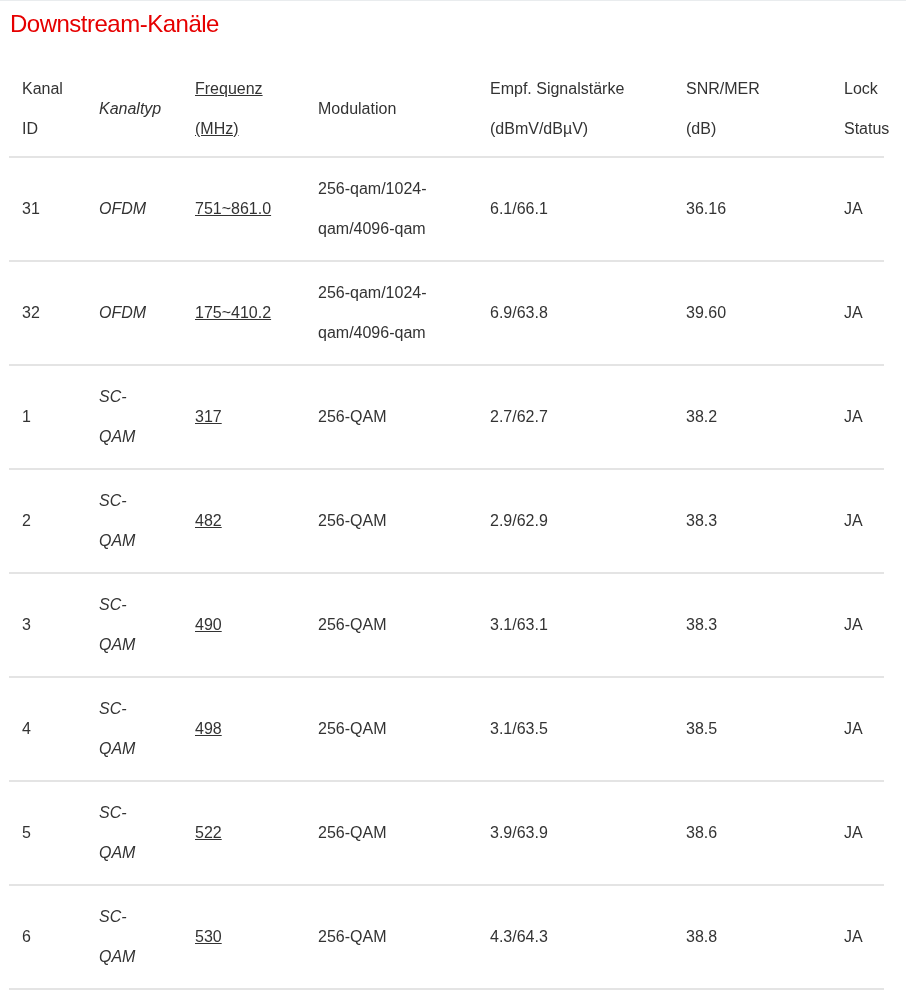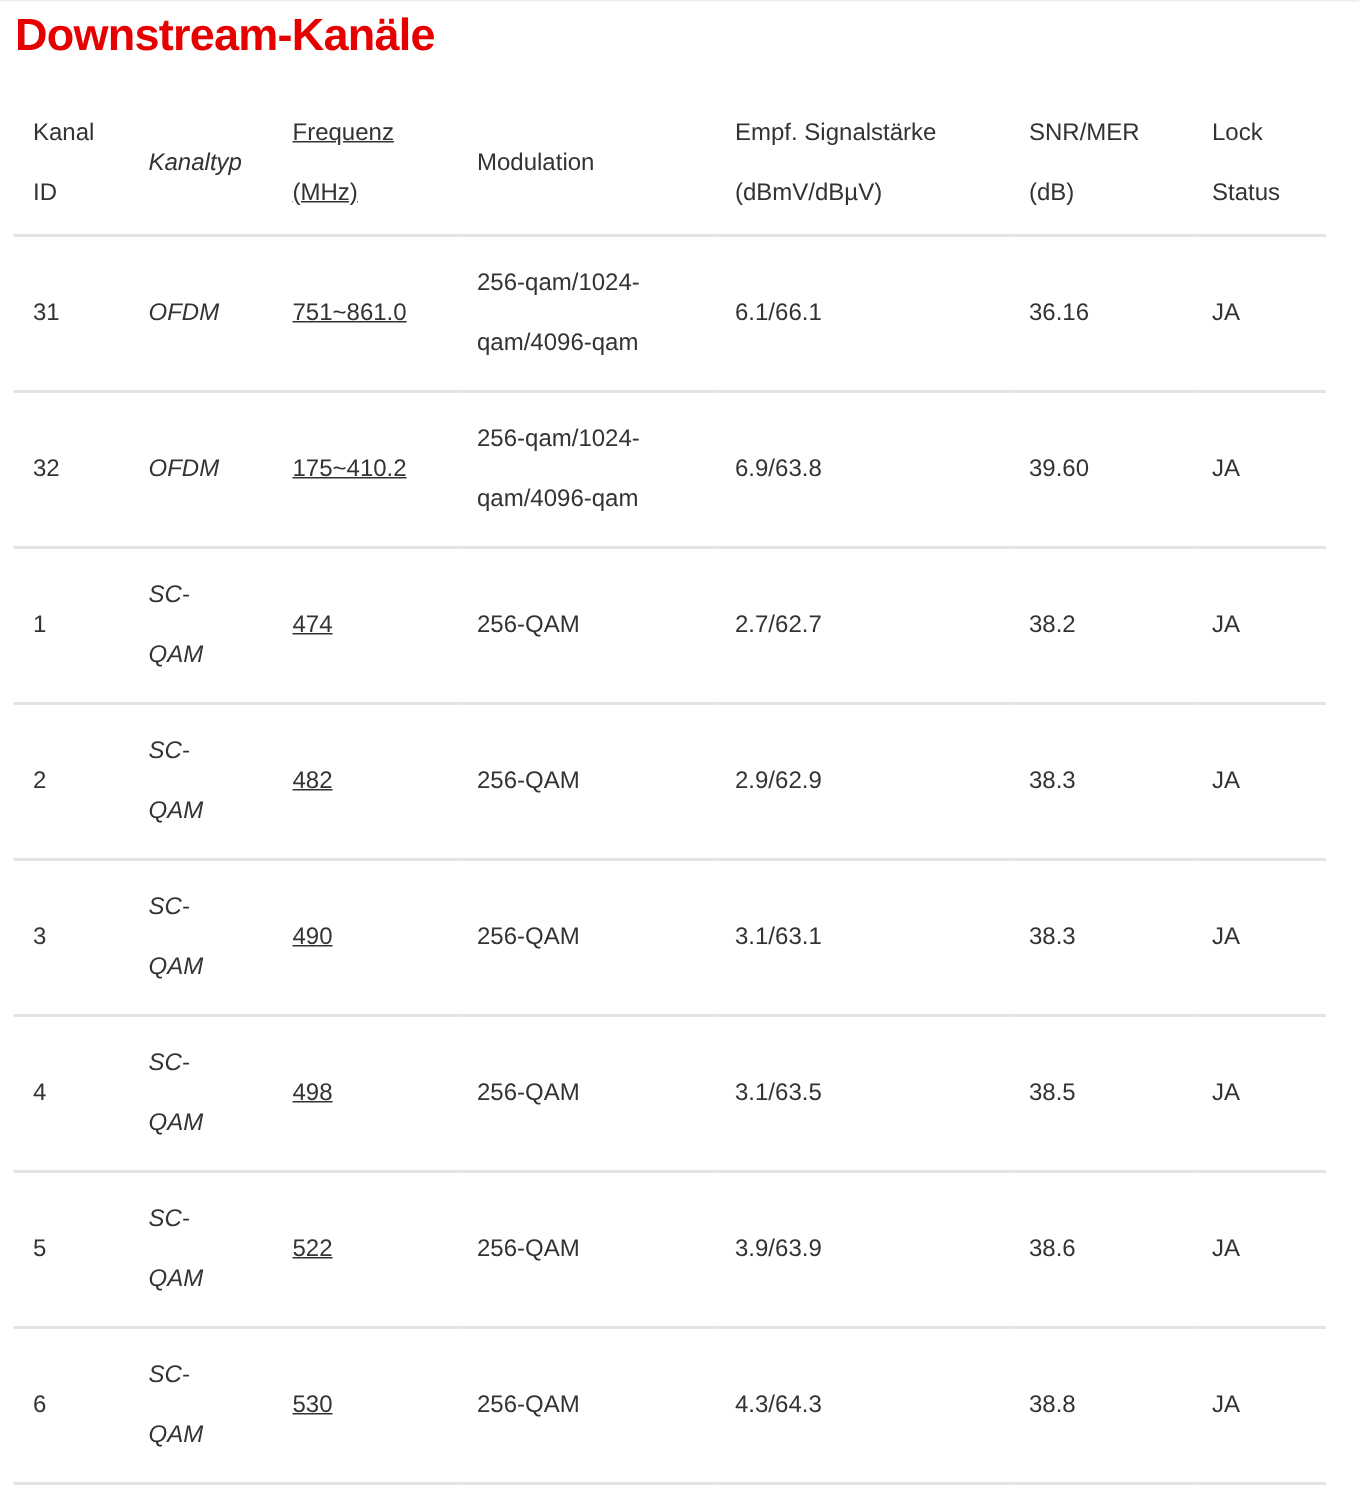--- a/index.html
+++ b/index.html
@@ -14,23 +14,23 @@
     width:906px;height:999px;overflow:hidden;
     background:var(--bg);
     font-family:"Liberation Sans", sans-serif;
     color:var(--text);
   }
   .top-divider{
     width:906px;height:1px;background:#e9ecee;
   }
   h1.page-title{
     margin:6px 0 0 10px;
-    font-size:30px;
+    font-size:24px;
     line-height:34px;
-    font-weight:700;
+    font-weight:400;
     letter-spacing:-0.5px;
     color:var(--accent);
   }
   table.channels{
     margin:20px 0 0 9px;
     width:875px;
     border-collapse:collapse;
     table-layout:fixed;
   }
   col.c0{width:77px;}
@@ -51,21 +51,21 @@
   }
   thead tr{height:96px;border-bottom:2px solid var(--divider);}
   tbody tr{height:104px;border-bottom:2px solid var(--divider);}
   .wrap{display:block;line-height:40px;white-space:normal;}
   .w0{max-width:55px;}
   .w1{max-width:44px;font-style:italic;}
   .w2{max-width:100px;text-decoration:underline;}
   .w3{max-width:112px;}
   .w4{max-width:152px;}
   .w5{max-width:90px;}
-  .w6{max-width:60px;}
+  .w6{max-width:60px;margin-left:36px;}
 </style>
 </head>
 <body>
 
 <div class="top-divider"></div>
 
 <h1 class="page-title">Downstream-Kanäle</h1>
 
 <table class="channels">
   <colgroup>
@@ -150,21 +150,21 @@
         </td>
       </tr>
       <tr>
         <td>
           <span class="wrap w0">1</span>
         </td>
         <td>
           <span class="wrap w1">SC-QAM</span>
         </td>
         <td>
-          <span class="wrap w2">474</span>
+          <span class="wrap w2">317</span>
         </td>
         <td>
           <span class="wrap w3">256-QAM</span>
         </td>
         <td>
           <span class="wrap w4">2.7/62.7</span>
         </td>
         <td>
           <span class="wrap w5">38.2</span>
         </td>

